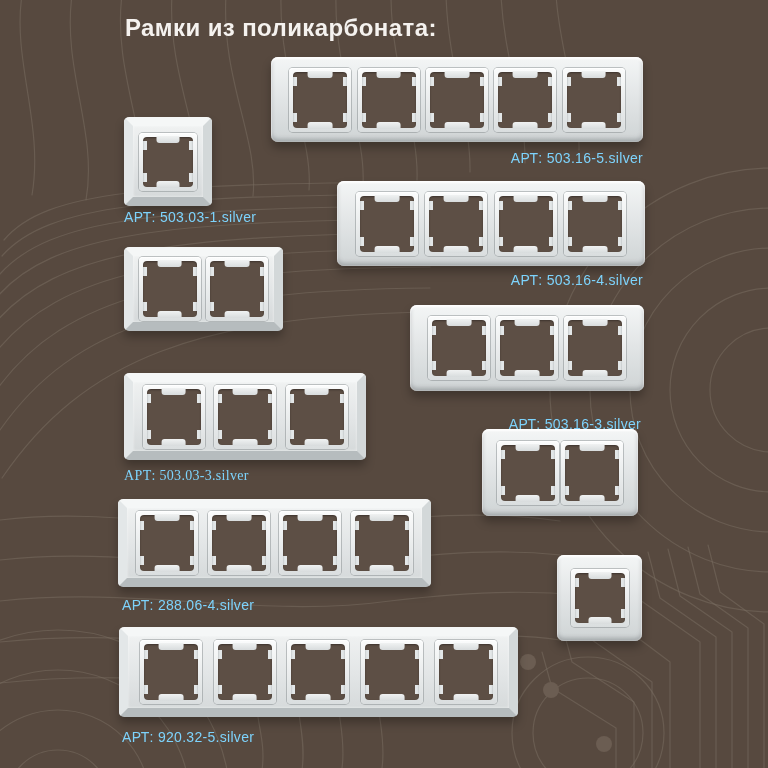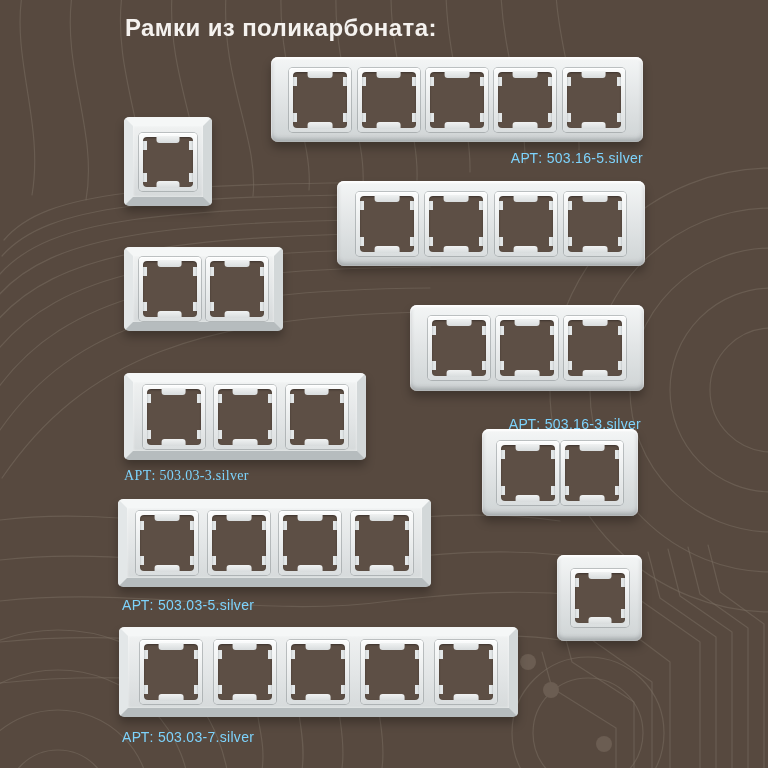--- a/index.html
+++ b/index.html
@@ -167,20 +167,21 @@
     </g>
   </svg>
 
   <div class="title">Рамки из поликарбоната:</div>
 
   <div class="frame frame-03 f-l1">
     <div class="cell cell-sm">
         <div class="win"></div>
       </div>
   </div>
+  <div class="label lb-l1">АРТ: 503.03-1.silver</div>
 
   <div class="frame frame-03 f-l2">
     <div class="cell">
         <div class="win"></div>
       </div>
     <div class="cell">
         <div class="win"></div>
       </div>
   </div>
 
@@ -204,40 +205,40 @@
     <div class="cell">
         <div class="win"></div>
       </div>
     <div class="cell">
         <div class="win"></div>
       </div>
     <div class="cell">
         <div class="win"></div>
       </div>
   </div>
-  <div class="label lb-l4">АРТ: 503.03-5.silver</div>
+  <div class="label lb-l4">АРТ: 288.06-4.silver</div>
 
   <div class="frame frame-03 f-l5">
     <div class="cell">
         <div class="win"></div>
       </div>
     <div class="cell">
         <div class="win"></div>
       </div>
     <div class="cell">
         <div class="win"></div>
       </div>
     <div class="cell">
         <div class="win"></div>
       </div>
     <div class="cell">
         <div class="win"></div>
       </div>
   </div>
-  <div class="label lb-l5">АРТ: 503.03-7.silver</div>
+  <div class="label lb-l5">АРТ: 920.32-5.silver</div>
 
   <div class="frame frame-16 f-r5">
     <div class="cell">
         <div class="win"></div>
       </div>
     <div class="cell">
         <div class="win"></div>
       </div>
     <div class="cell">
         <div class="win"></div>
@@ -258,20 +259,21 @@
     <div class="cell">
         <div class="win"></div>
       </div>
     <div class="cell">
         <div class="win"></div>
       </div>
     <div class="cell">
         <div class="win"></div>
       </div>
   </div>
+  <div class="label right lb-r4">АРТ: 503.16-4.silver</div>
 
   <div class="frame frame-16 f-r3">
     <div class="cell">
         <div class="win"></div>
       </div>
     <div class="cell">
         <div class="win"></div>
       </div>
     <div class="cell">
         <div class="win"></div>

